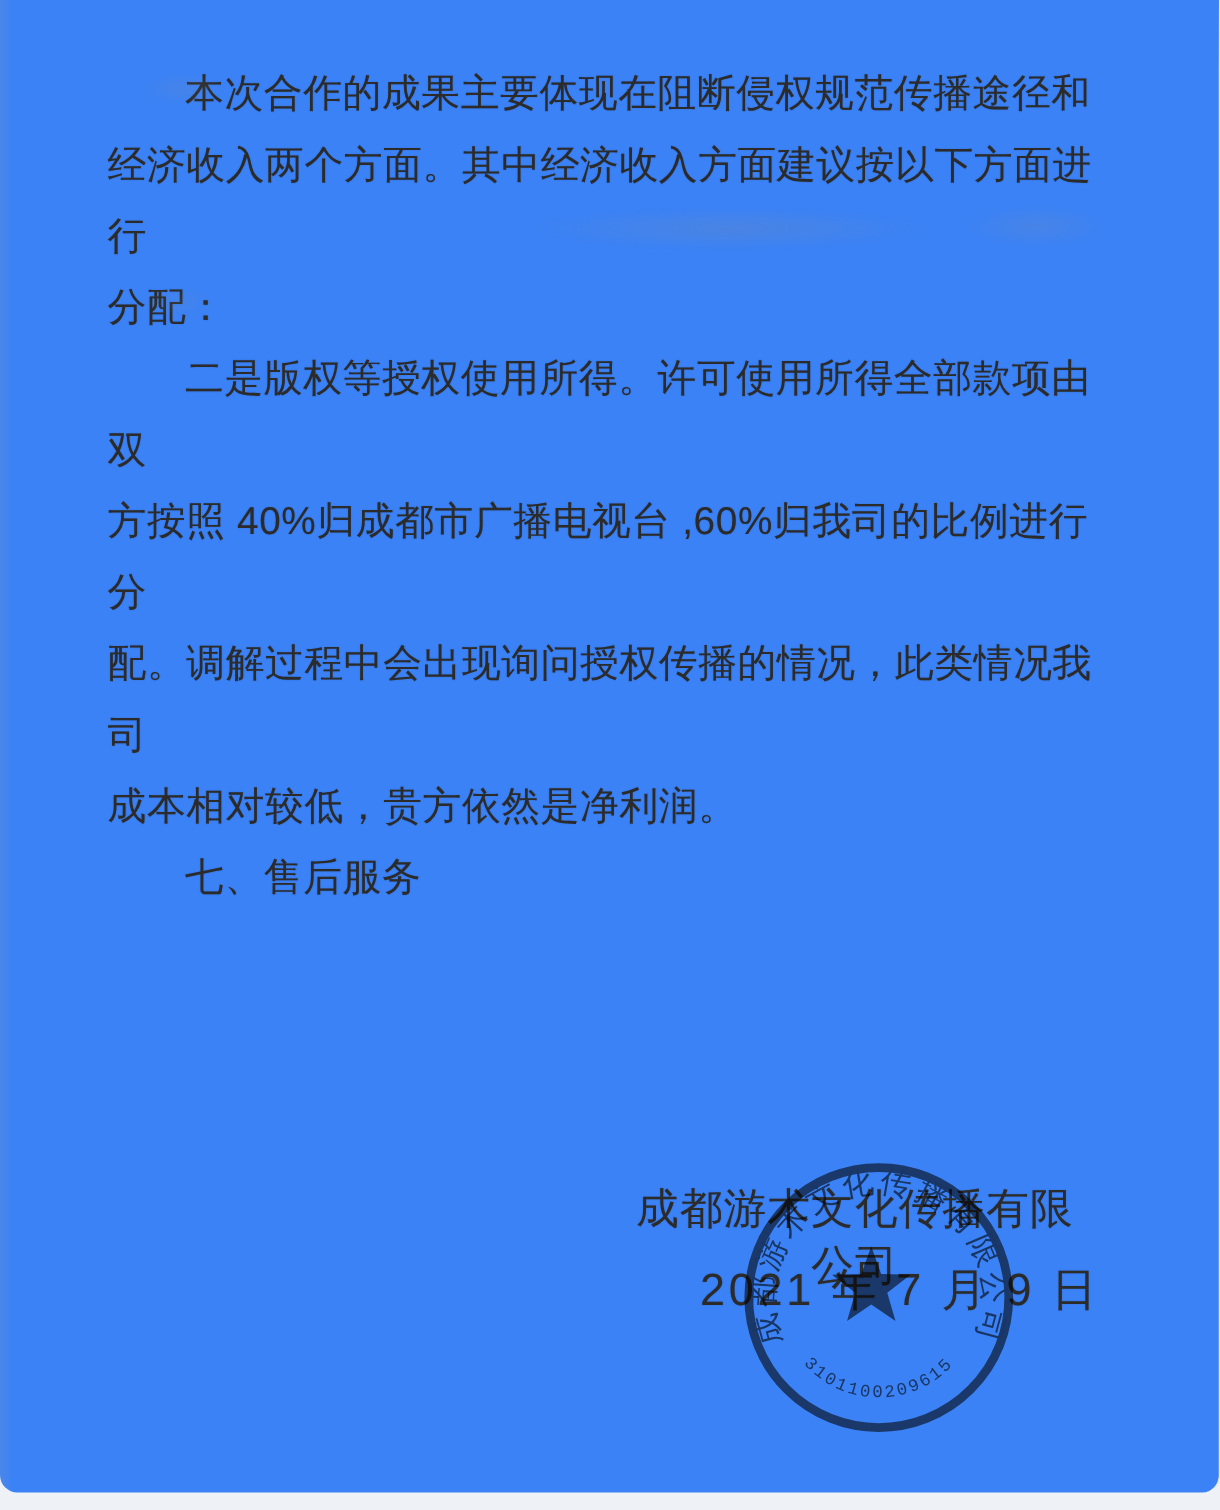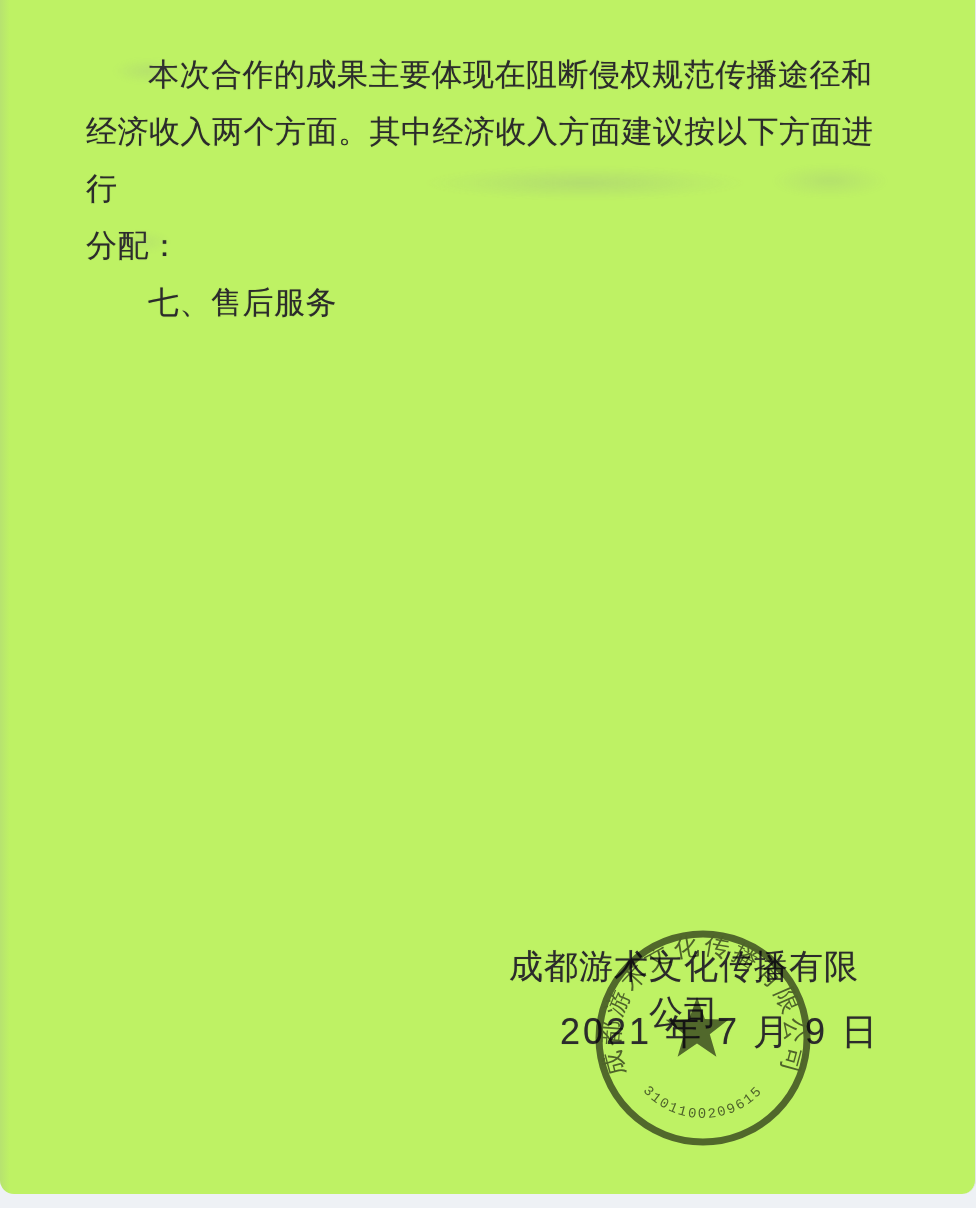--- a/index.html
+++ b/index.html
@@ -12,21 +12,21 @@
   }
   .viewport {
     position: relative;
     width: 976px; height: 1208px;
   }
   
   .page {
     position: absolute;
     left: 0; top: 0;
     width: 976px; height: 1194px;
-    background: #bef264;
+    background: #3b82f6;
     border-radius: 0 0 14px 14px;
     border-right: 1px solid #e2e5e9;
     overflow: hidden;
   }
   
   .page::before {
     content: "";
     position: absolute; left: 0; top: 0; bottom: 0; width: 10px;
     background: linear-gradient(to right, rgba(150,155,165,0.18), rgba(150,155,165,0));
   }
@@ -89,20 +89,24 @@
 </head>
 <body>
 
 <div class="viewport">
   <div class="page">
 
     <div class="doc-text">
       <p class="para">本次合作的成果主要体现在阻断侵权规范传播途径和
 经济收入两个方面。其中经济收入方面建议按以下方面进行
 分配：</p>
+      <p class="para">二是版权等授权使用所得。许可使用所得全部款项由双
+方按照 40%归成都市广播电视台 ,60%归我司的比例进行分
+配。调解过程中会出现询问授权传播的情况，此类情况我司
+成本相对较低，贵方依然是净利润。</p>
       <p class="para">七、售后服务</p>
 
     </div>
 
     <div class="signature-company">成都游术文化传播有限公司</div>
     <div class="signature-date">2021 年 7 月 9 日</div>
 
     <svg class="stamp" viewBox="0 0 236 236" xmlns="http://www.w3.org/2000/svg">
       <defs>
         <path id="seal-top-arc" d="M 45.3 160 A 84 84 0 1 1 190.7 160"></path>

